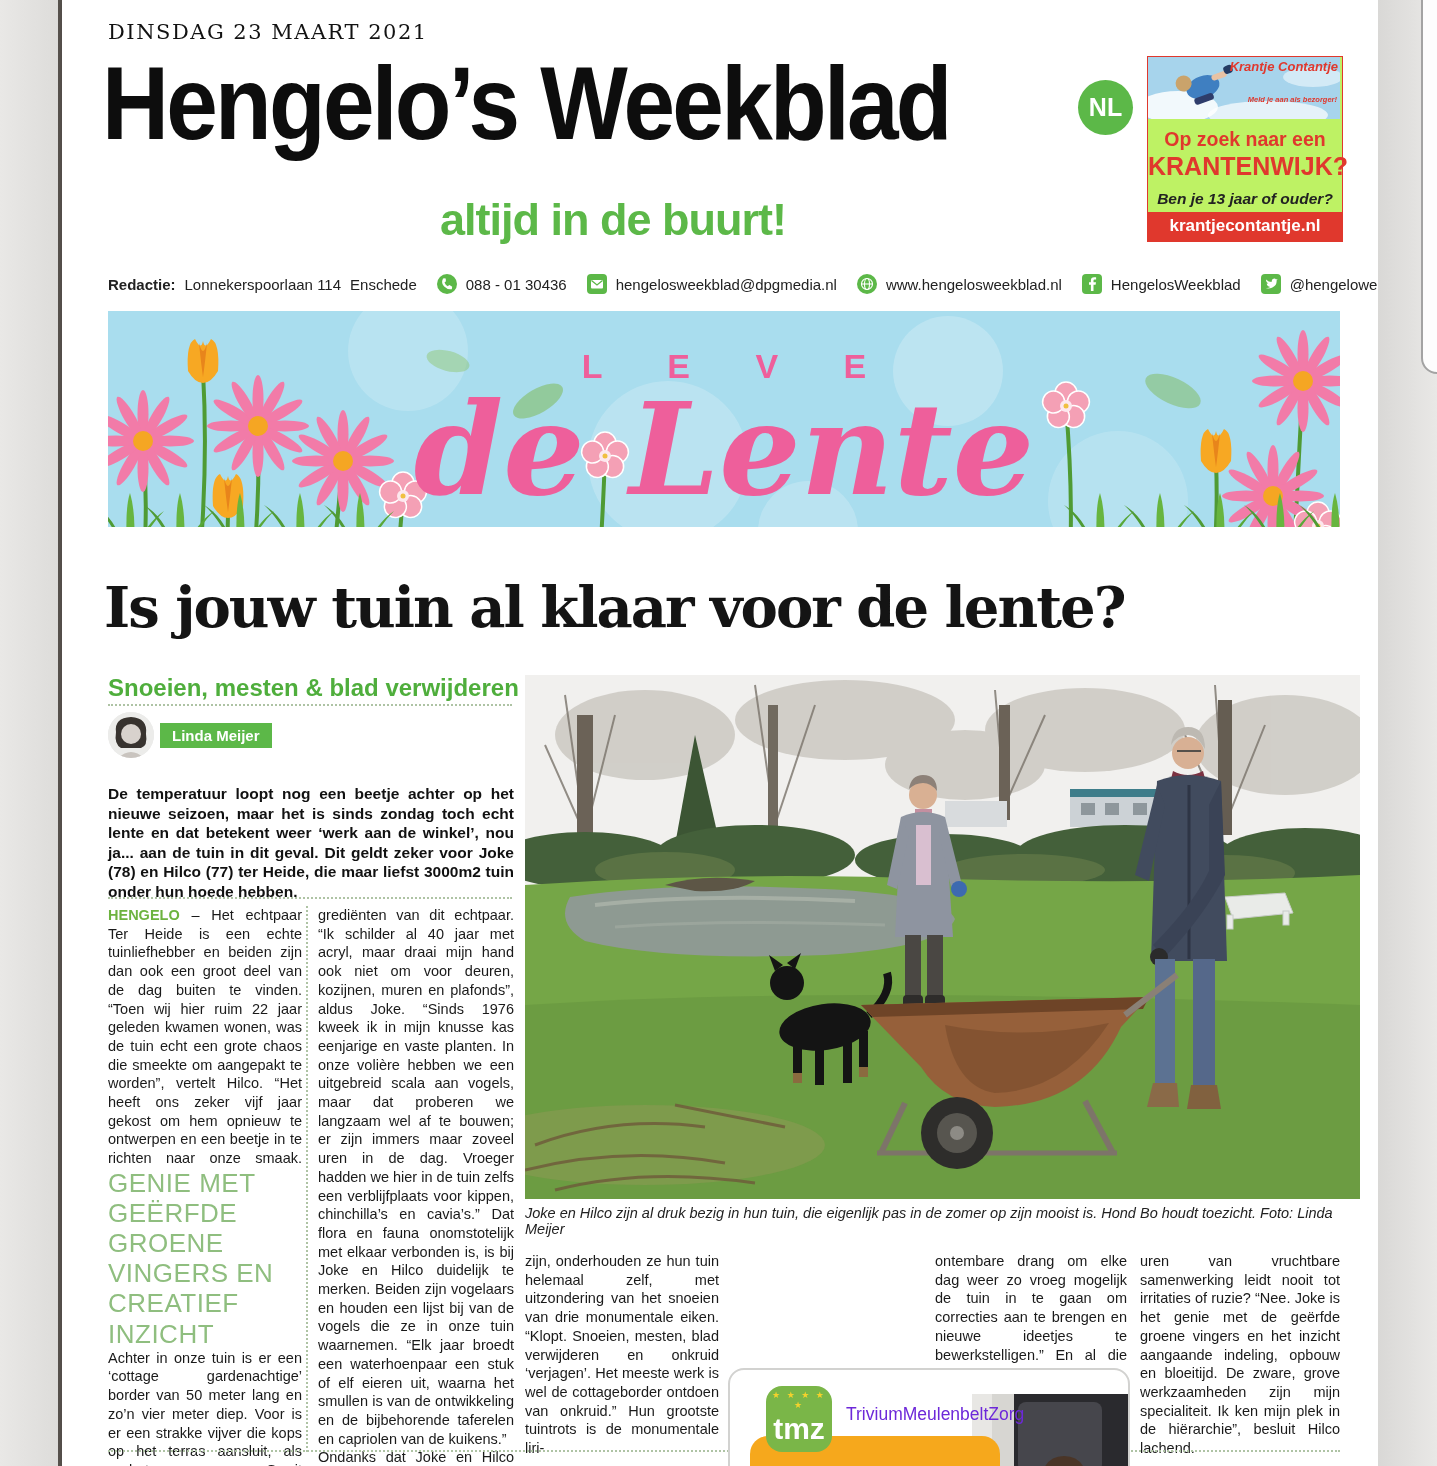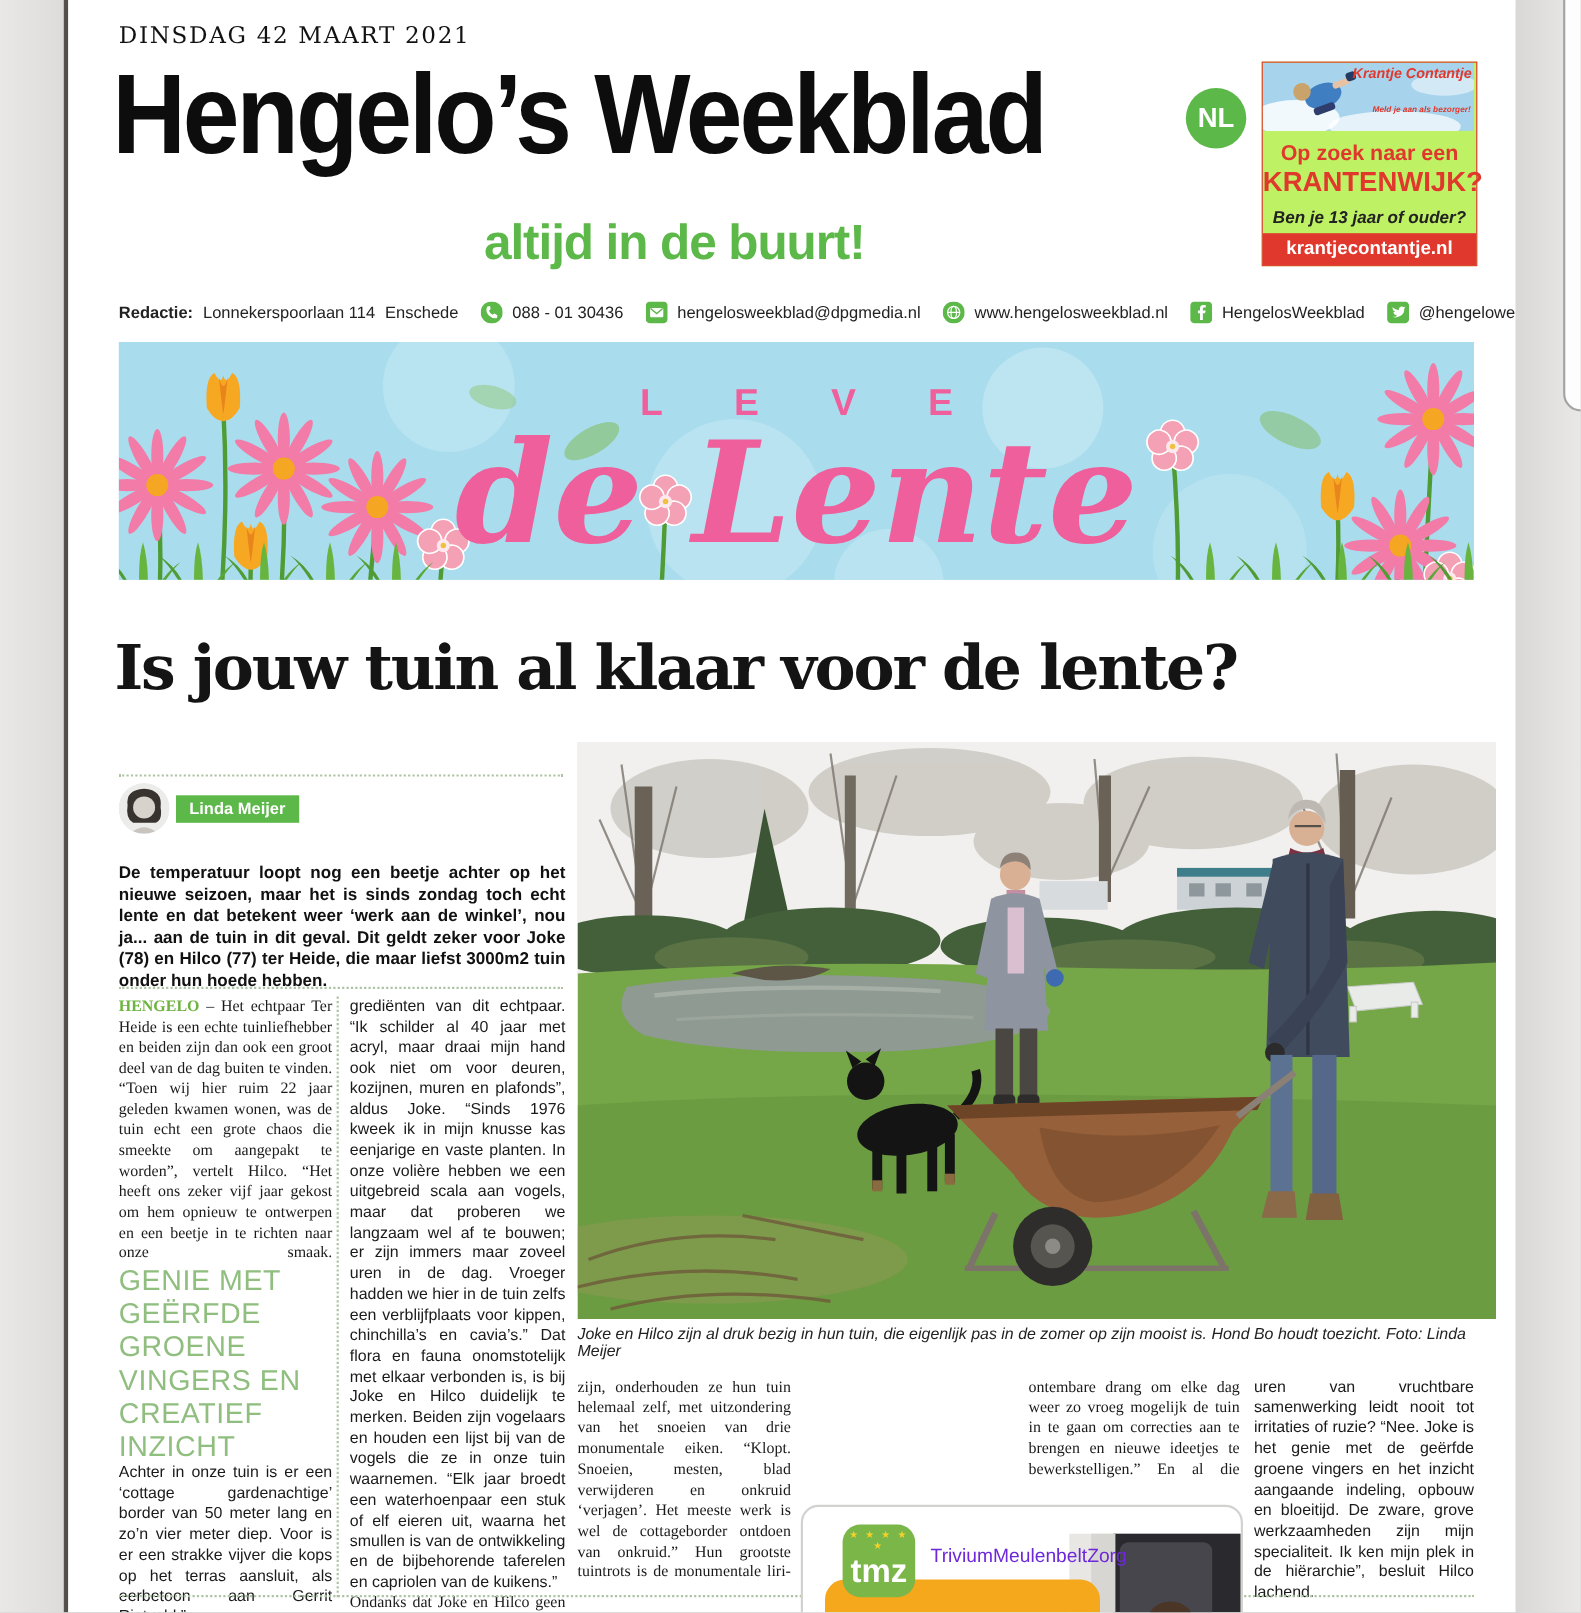--- a/index.html
+++ b/index.html
@@ -67,21 +67,21 @@
 
   .author{left:46px;top:711px;display:flex;align-items:center;height:48px;}
   .avatar{width:46px;height:46px;border-radius:50%;overflow:hidden;flex:none;background:#e8e8e8;}
   .author-badge{background:#5cb848;color:#fff;font-weight:700;font-size:15px;padding:4px 12px;margin-left:6px;}
 
   
   .intro{left:46px;top:784px;width:406px;font-weight:700;font-size:15.5px;line-height:19.5px;
     text-align:justify;color:#111;}
   .col{font-size:14.5px;line-height:18.7px;text-align:justify;color:#1a1a1a;}
   .col p{margin:0;}
-  .col .cont{text-align-last:justify;font-family:Liberation Serif, serif;}
+  .col .cont{text-align-last:justify;}
   .col1{left:46px;top:906px;width:194px;}
   .col2{left:256px;top:906px;width:196px;}
   .dateline{color:#6db33f;font-weight:700;}
   .crosshead{color:#8fbe7f;font-size:26px;line-height:1.16;font-weight:400;margin:15px 0 13px;
     text-align:left;letter-spacing:.5px;}
 
   
   .photo{left:463px;top:675px;width:835px;height:524px;overflow:hidden;background:#e8e6e2;}
   .caption{left:463px;top:1205px;width:840px;font-style:italic;font-size:14.5px;color:#222;}
 
@@ -105,21 +105,21 @@
 </style>
 </head>
 <body>
 
 <div id="screen">
   <div id="left-strip"></div>
   <div id="left-edge"></div>
 
   <div id="paper">
 
-    <div class="date">DINSDAG 42 MAART 2021</div>
+    <div class="date">DINSDAG 23 MAART 2021</div>
 
     <div class="masthead">Hengelo’s Weekblad</div>
     <div class="nl-badge">NL</div>
     <div class="tagline">altijd in de buurt!</div>
 
     <div class="promo">
       <div class="promo-img">
         <svg width="192" height="62" viewBox="0 0 192 62">
           <rect width="192" height="62" fill="#a7d4ec"></rect>
           <ellipse cx="30" cy="50" rx="40" ry="16" fill="#ffffff" opacity=".85"></ellipse>
@@ -267,20 +267,21 @@
           <use href="#grass" x="1050" y="246"></use>
           <use href="#grass" x="1110" y="246"></use>
         <use href="#grass" x="1170" y="246"></use>
           <use href="#grass" x="1225" y="246"></use>
       </svg>
       <div class="banner-kicker">L E V E</div>
       <div class="banner-title">de Lente</div>
     </div>
 
     <div class="headline">Is jouw tuin al klaar voor de lente?</div>
+    <div class="subhead">Snoeien, mesten &amp; blad verwijderen</div>
     <div class="dotsep sep-author"></div>
 
     <div class="author">
       <span class="avatar">
         <svg width="46" height="46" viewBox="0 0 46 46">
           <rect width="46" height="46" fill="#ececea"></rect>
           <path d="M8 20 Q6 6 23 5 Q40 6 38 22 Q40 34 33 36 L13 36 Q6 32 8 20Z" fill="#38332f"></path>
           <circle cx="23" cy="22" r="10" fill="#d8d2cd"></circle>
           <path d="M10 46 Q23 34 36 46 Z" fill="#c9c4bf"></path>
         </svg>

